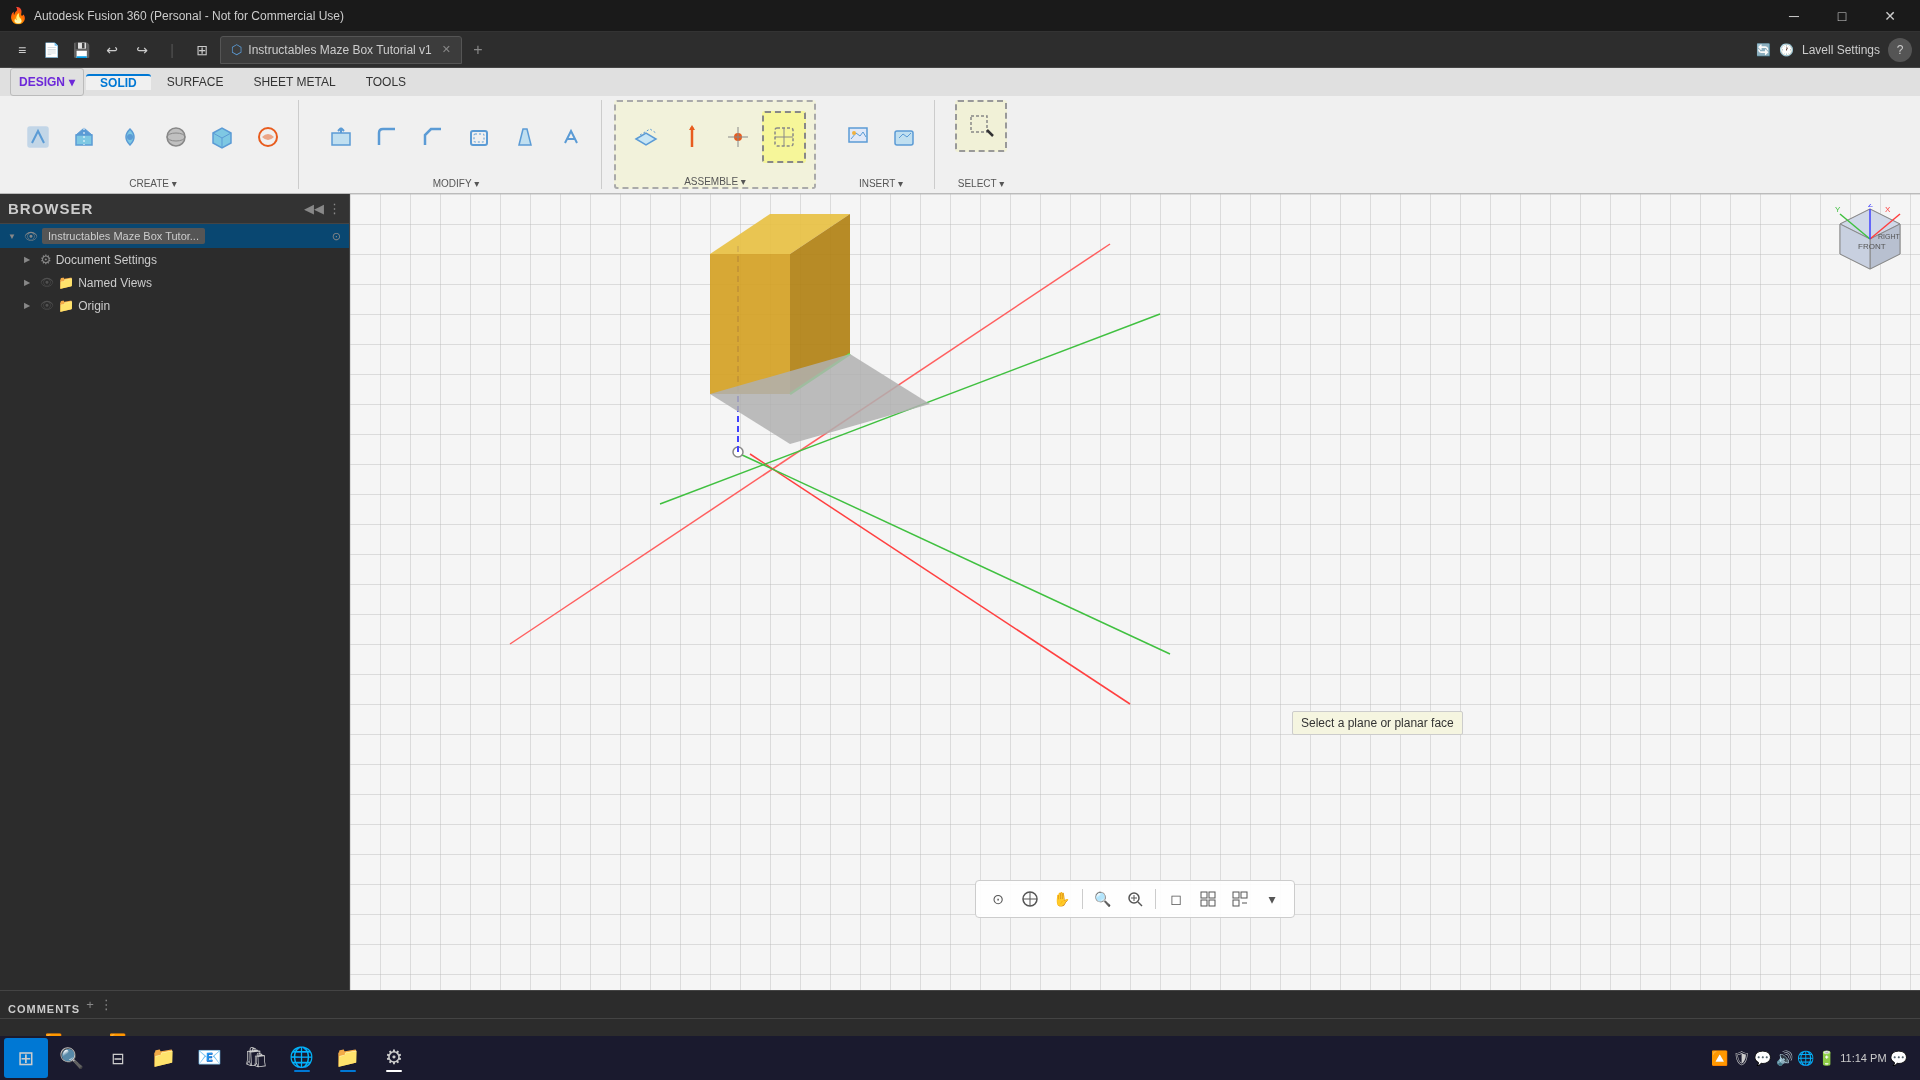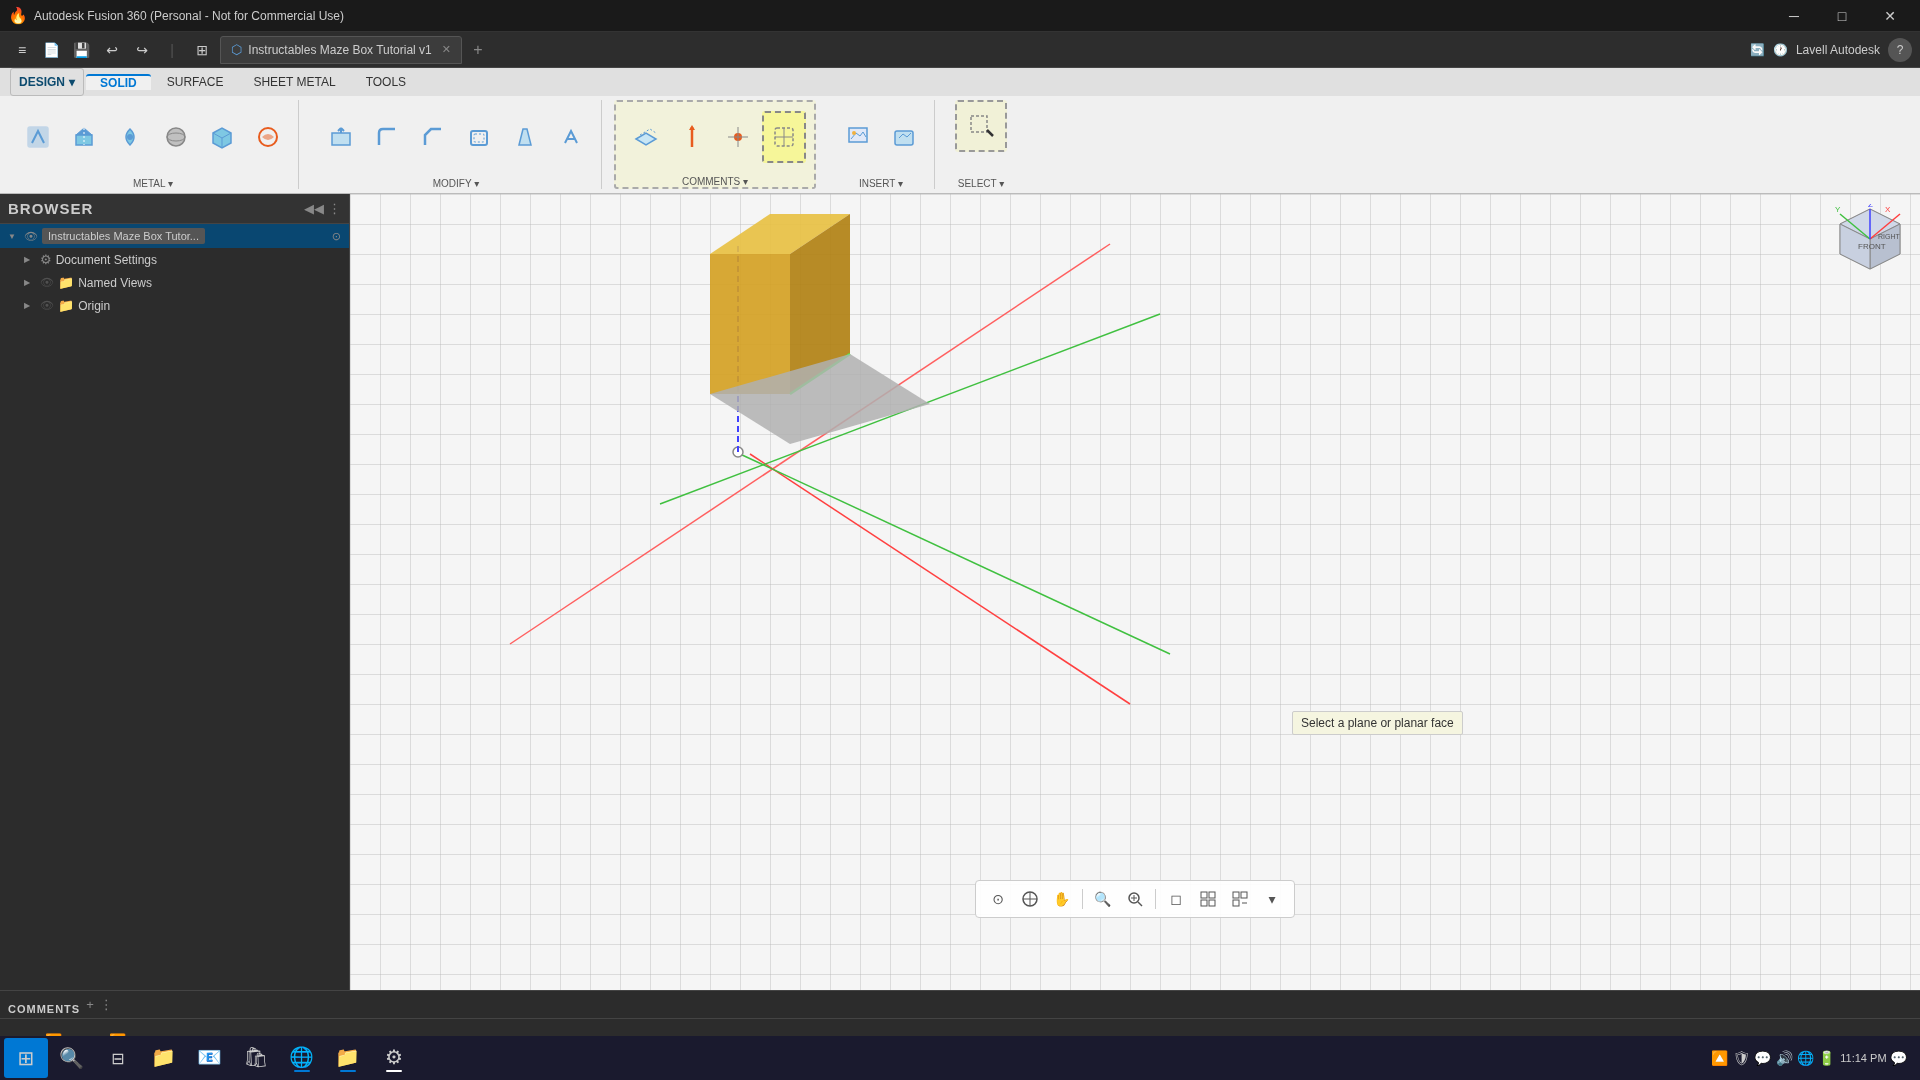--- a/index.html
+++ b/index.html
@@ -121,21 +121,21 @@
       cursor: pointer;
       border-radius: 3px;
       font-size: 9px;
       color: #333;
       gap: 2px;
     }
     .ribbon-btn svg { width: 28px; height: 28px; }
     .design-dropdown {
       display: flex; align-items: center; gap: 4px;
       padding: 4px 8px; background: #e0e0e0; border-radius: 3px;
-      cursor: pointer; font-size: 12px; font-weight: bold; color: #0c4a6e;
+      cursor: pointer; font-size: 12px; font-weight: bold; color: #6d28d9;
       border: 1px solid #bbb; height: 28px;
     }
 
     
     #main {
       display: flex;
       height: calc(1080px - 32px - 36px - 100px - 28px - 44px);
       
       background: #fff;
     }
@@ -356,21 +356,21 @@
   </div>
   <div class="tab-item">
     <span class="tab-icon">⬡</span>
     <span>Instructables Maze Box Tutorial v1</span>
     <span class="tab-close">✕</span>
   </div>
   <div class="tab-add">+</div>
   <div class="tab-bar-right">
     <span>🔄</span>
     <span>🕐</span>
-    <span class="user-name">Lavell Autodesk</span>
+    <span class="user-name">Lavell Settings</span>
     <span class="help-icon">?</span>
   </div>
 </div>
 
 <div id="ribbon">
   <div id="ribbon-tabs">
     <div class="design-dropdown">
       <span>DESIGN</span>
       <span>▾</span>
     </div>
@@ -414,21 +414,21 @@
             <path d="M5 10 L14 15 L23 10 M14 15 L14 25" stroke="#5b9bd5" stroke-width="1"></path>
           </svg>
         </div>
         <div class="ribbon-btn">
           <svg viewBox="0 0 28 28" fill="none">
             <circle cx="14" cy="14" r="9" fill="none" stroke="#e85c1e" stroke-width="2"></circle>
             <path d="M8 14 Q14 8 20 14 Q14 20 8 14Z" fill="#e85c1e" opacity="0.5"></path>
           </svg>
         </div>
       </div>
-      <div class="ribbon-group-label">METAL ▾</div>
+      <div class="ribbon-group-label">CREATE ▾</div>
     </div>
 
     <div class="ribbon-group">
       <div class="ribbon-tools">
         <div class="ribbon-btn">
           <svg viewBox="0 0 28 28" fill="none">
             <rect x="5" y="10" width="18" height="12" fill="#c0dff0" stroke="#5b9bd5" stroke-width="1.5"></rect>
             <path d="M14 5 L14 10 M14 5 L11 8 M14 5 L17 8" stroke="#5b9bd5" stroke-width="2"></path>
           </svg>
         </div>
@@ -486,21 +486,21 @@
         </div>
 
         <div class="ribbon-btn" style="background:rgba(255,255,0,0.3); border:2px dashed #888; border-radius:3px;">
           <svg viewBox="0 0 28 28" fill="none">
             <rect x="5" y="5" width="18" height="18" rx="2" fill="none" stroke="#888" stroke-width="1.5" stroke-dasharray="3,2"></rect>
             <line x1="14" y1="5" x2="14" y2="23" stroke="#888" stroke-width="1"></line>
             <line x1="5" y1="14" x2="23" y2="14" stroke="#888" stroke-width="1"></line>
           </svg>
         </div>
       </div>
-      <div class="ribbon-group-label">COMMENTS ▾</div>
+      <div class="ribbon-group-label">ASSEMBLE ▾</div>
     </div>
 
 
     <div class="ribbon-group">
       <div class="ribbon-tools">
         <div class="ribbon-btn">
           <svg viewBox="0 0 28 28" fill="none">
             <rect x="5" y="5" width="18" height="14" fill="#e0e8f8" stroke="#5b9bd5" stroke-width="1.5"></rect>
             <path d="M7 16 L12 10 L16 13 L19 9 L22 14" fill="none" stroke="#5b9bd5" stroke-width="1"></path>
             <circle cx="10" cy="10" r="2" fill="#f0b040"></circle>

